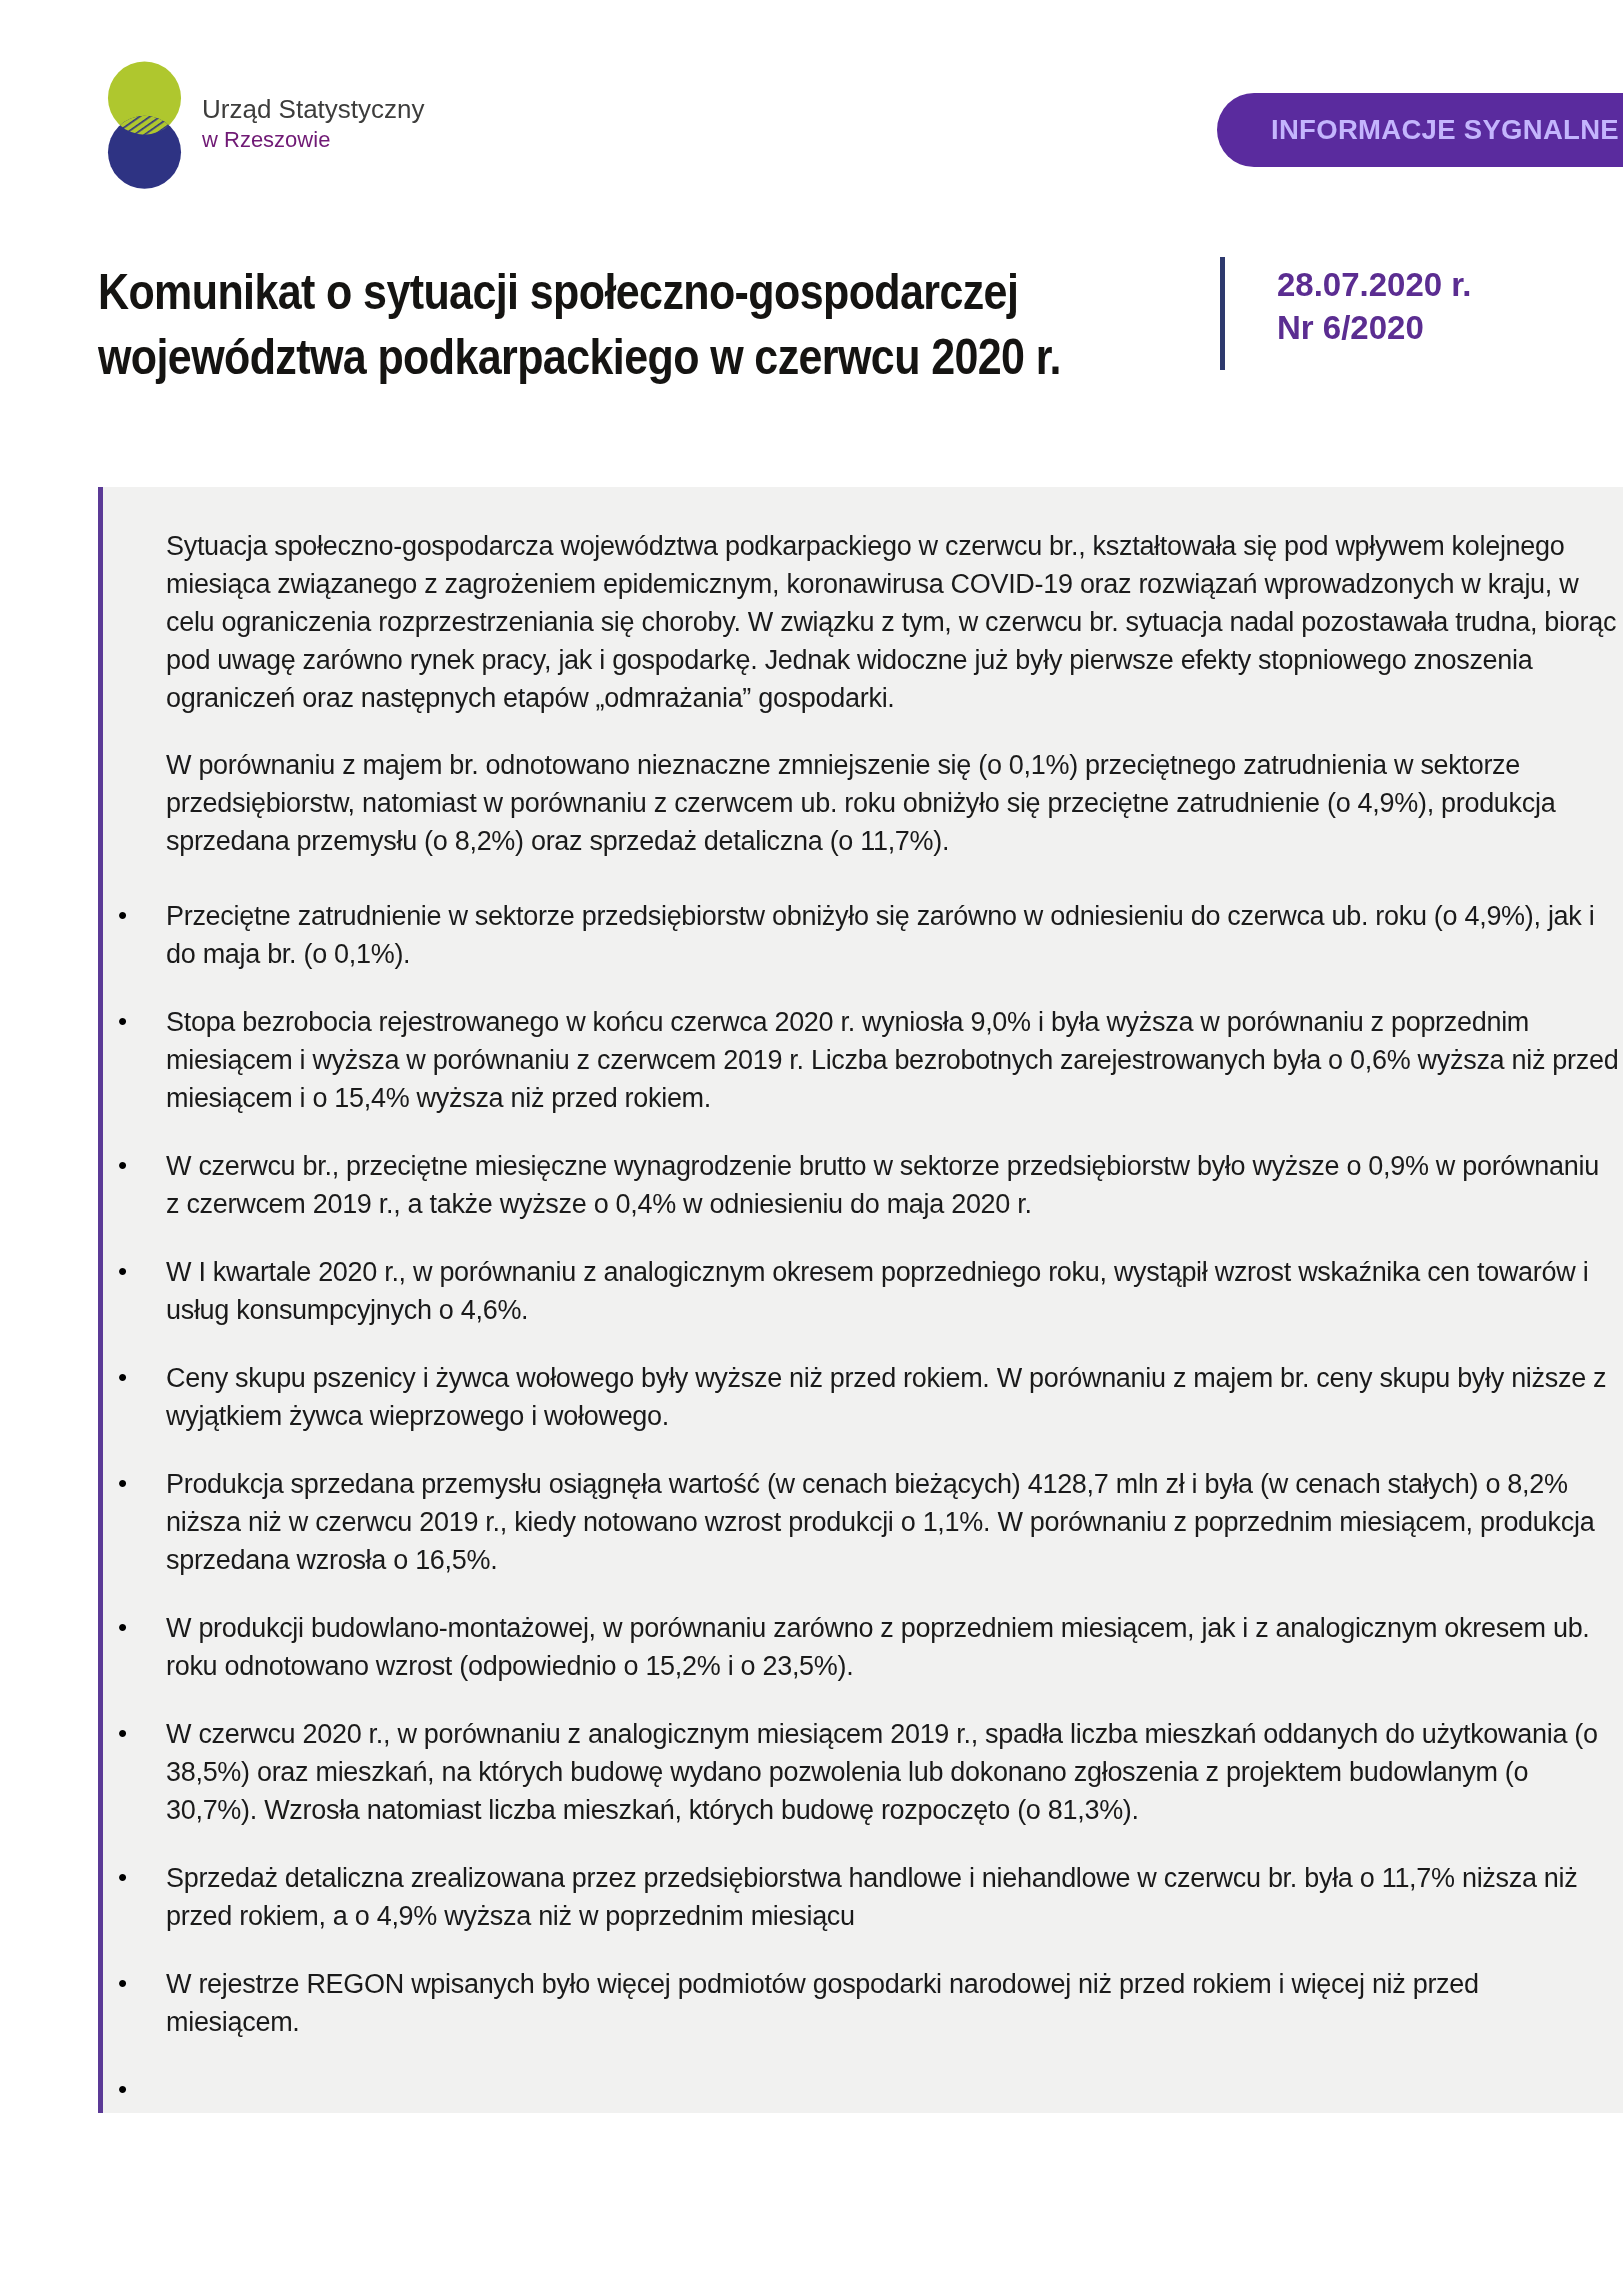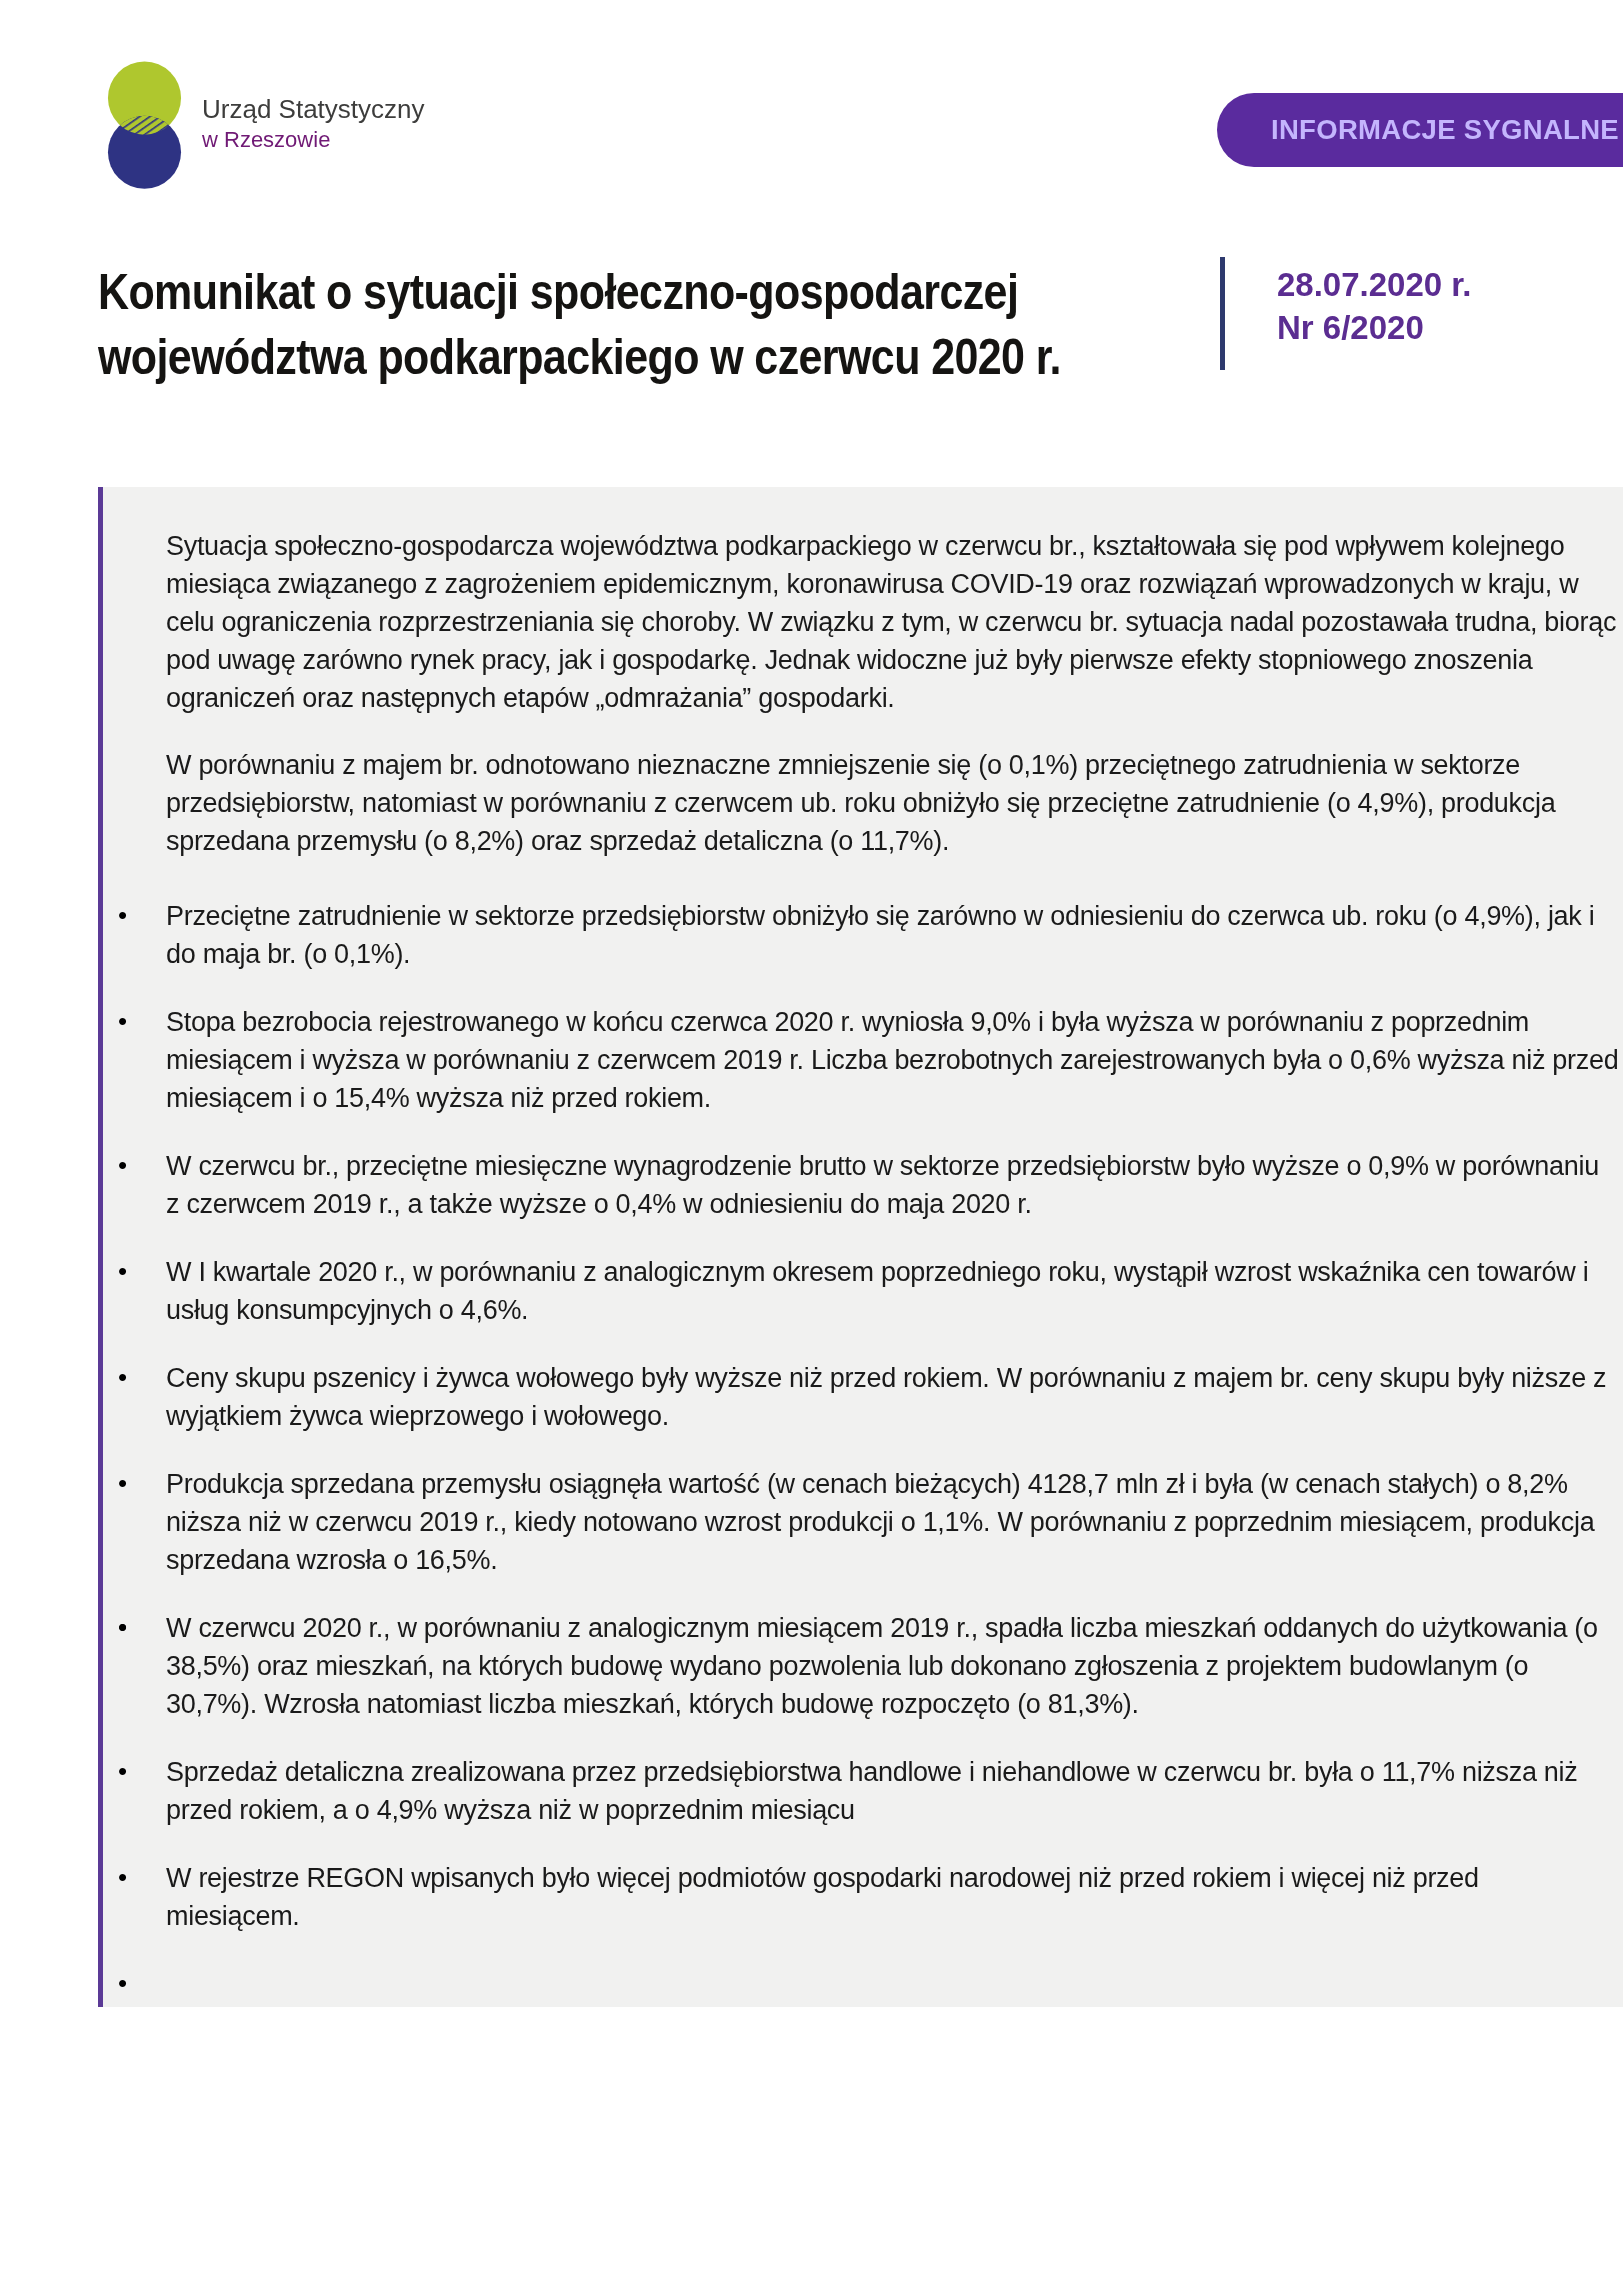--- a/index.html
+++ b/index.html
@@ -115,21 +115,21 @@
   <section class="summary">
     <p>Sytuacja społeczno-gospodarcza województwa podkarpackiego w czerwcu br., kształtowała się pod wpływem kolejnego miesiąca związanego z zagrożeniem epidemicznym, koronawirusa COVID-19 oraz rozwiązań wprowadzonych w kraju, w celu ograniczenia rozprzestrzeniania się choroby. W związku z tym, w czerwcu br. sytuacja nadal pozostawała trudna, biorąc pod uwagę zarówno rynek pracy, jak i gospodarkę. Jednak widoczne już były pierwsze efekty stopniowego znoszenia ograniczeń oraz następnych etapów „odmrażania” gospodarki.</p>
     <p>W porównaniu z majem br. odnotowano nieznaczne zmniejszenie się (o 0,1%) przeciętnego zatrudnienia w sektorze przedsiębiorstw, natomiast w porównaniu z czerwcem ub. roku obniżyło się przeciętne zatrudnienie (o 4,9%), produkcja sprzedana przemysłu (o 8,2%) oraz sprzedaż detaliczna (o 11,7%).</p>
     <ul>
       <li><span class="dot">•</span><span>Przeciętne zatrudnienie w sektorze przedsiębiorstw obniżyło się zarówno w odniesieniu do czerwca ub. roku (o 4,9%), jak i do maja br. (o 0,1%).</span></li>
       <li><span class="dot">•</span><span>Stopa bezrobocia rejestrowanego w końcu czerwca 2020 r. wyniosła 9,0% i była wyższa w porównaniu z poprzednim miesiącem i wyższa w porównaniu z czerwcem 2019 r. Liczba bezrobotnych zarejestrowanych była o 0,6% wyższa niż przed miesiącem i o 15,4% wyższa niż przed rokiem.</span></li>
       <li><span class="dot">•</span><span>W czerwcu br., przeciętne miesięczne wynagrodzenie brutto w sektorze przedsiębiorstw było wyższe o 0,9% w porównaniu z czerwcem 2019 r., a także wyższe o 0,4% w odniesieniu do maja 2020 r.</span></li>
       <li><span class="dot">•</span><span>W I kwartale 2020 r., w porównaniu z analogicznym okresem poprzedniego roku, wystąpił wzrost wskaźnika cen towarów i usług konsumpcyjnych o 4,6%.</span></li>
       <li><span class="dot">•</span><span>Ceny skupu pszenicy i żywca wołowego były wyższe niż przed rokiem. W porównaniu z majem br. ceny skupu były niższe z wyjątkiem żywca wieprzowego i wołowego.</span></li>
       <li><span class="dot">•</span><span>Produkcja sprzedana przemysłu osiągnęła wartość (w cenach bieżących) 4128,7 mln zł i była (w cenach stałych) o 8,2% niższa niż w czerwcu 2019 r., kiedy notowano wzrost produkcji o 1,1%. W porównaniu z poprzednim miesiącem, produkcja sprzedana wzrosła o 16,5%.</span></li>
-      <li><span class="dot">•</span></li>
+      <li><span class="dot">•</span><span>W produkcji budowlano-montażowej, w porównaniu zarówno z poprzedniem miesiącem, jak i z analogicznym okresem ub. roku odnotowano wzrost (odpowiednio o 15,2% i o 23,5%).</span></li>
       <li><span class="dot">•</span><span>W czerwcu 2020 r., w porównaniu z analogicznym miesiącem 2019 r., spadła liczba mieszkań oddanych do użytkowania (o 38,5%) oraz mieszkań, na których budowę wydano pozwolenia lub dokonano zgłoszenia z projektem budowlanym (o 30,7%). Wzrosła natomiast liczba mieszkań, których budowę rozpoczęto (o 81,3%).</span></li>
       <li><span class="dot">•</span><span>Sprzedaż detaliczna zrealizowana przez przedsiębiorstwa handlowe i niehandlowe w czerwcu br. była o 11,7% niższa niż przed rokiem, a o 4,9% wyższa niż w poprzednim miesiącu</span></li>
       <li><span class="dot">•</span><span>W rejestrze REGON wpisanych było więcej podmiotów gospodarki narodowej niż przed rokiem i więcej niż przed miesiącem.</span></li>
       <li><span class="dot">•</span></li>
     </ul>
   </section>
 
 </div>
 
 

